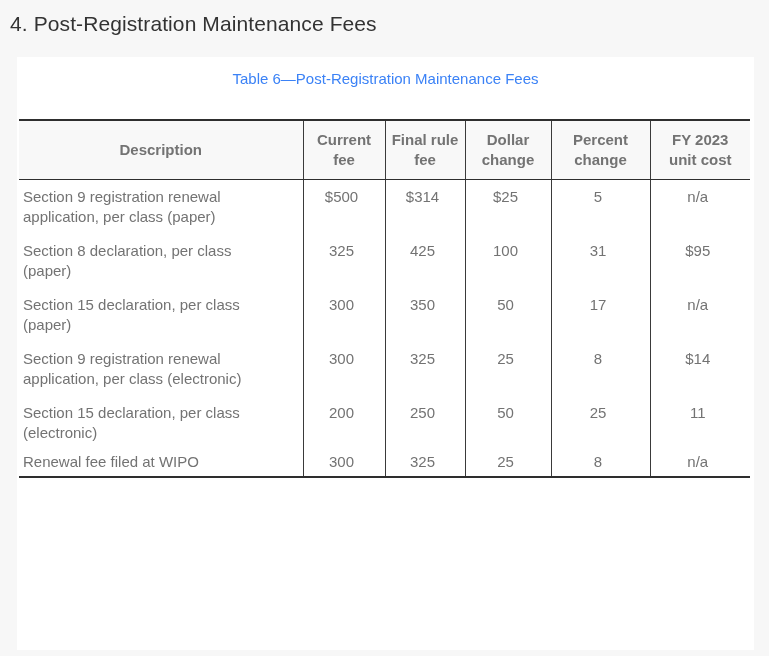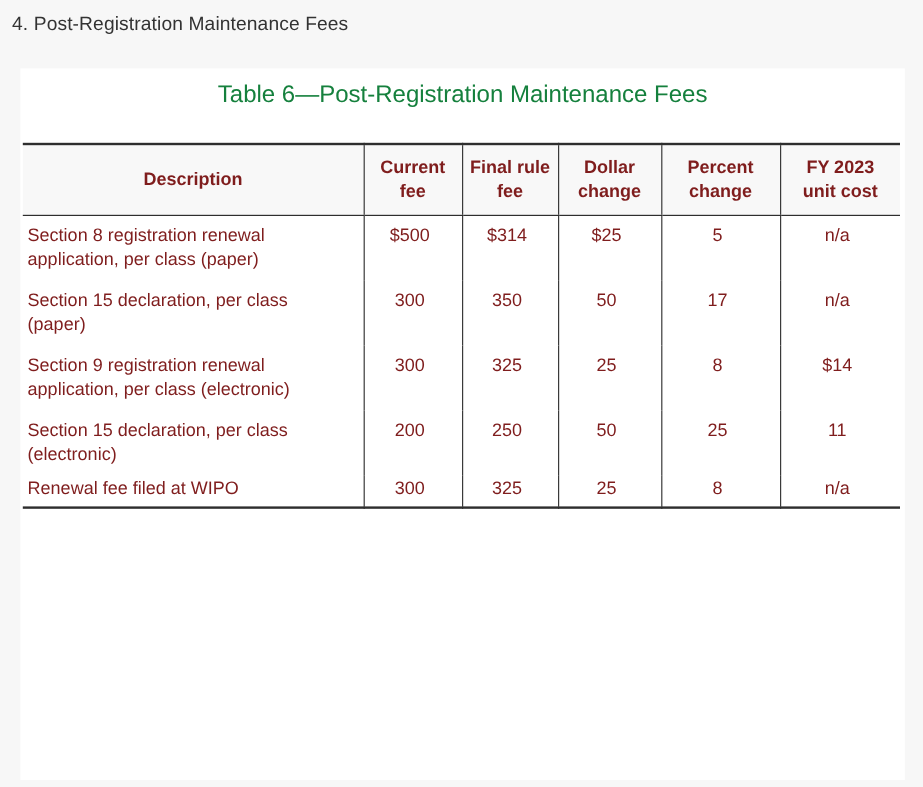--- a/index.html
+++ b/index.html
@@ -11,49 +11,49 @@
     position: relative;
     width: 769px;
     height: 656px;
     background: #f7f7f7;
     overflow: hidden;
   }
   .section-heading {
     position: absolute;
     left: 10px;
     top: 12px;
-    font-size: 16px;
+    font-size: 21px;
     color: #333;
     letter-spacing: 0.1px;
   }
   .card {
     position: absolute;
     left: 17px;
     top: 57px;
     width: 737px;
     height: 593px;
     background: #ffffff;
   }
   .table-title {
     padding-top: 12px;
     text-align: center;
-    font-size: 20px;
-    color: #15803d;
+    font-size: 15px;
+    color: #3b82f6;
     line-height: 20px;
   }
   table.fees {
     border-collapse: collapse;
     table-layout: fixed;
     width: 731px;
     margin-left: 2px;
     margin-top: 30px;
     border-top: 2px solid #2e2e2e;
     border-bottom: 2px solid #2e2e2e;
     font-size: 15px;
-    color: #7f1d1d;
+    color: #737373;
   }
   col.c-desc    { width: 284px; }
   col.c-current { width: 82px; }
   col.c-final   { width: 80px; }
   col.c-dollar  { width: 86px; }
   col.c-percent { width: 99px; }
   col.c-fy      { width: 100px; }
   thead th {
     background: #f8f8f8;
     border-bottom: 1px solid #2e2e2e;
@@ -99,26 +99,34 @@
             <th>Description</th>
             <th>Current fee</th>
             <th>Final rule fee</th>
             <th>Dollar change</th>
             <th>Percent change</th>
             <th>FY 2023 unit cost</th>
           </tr>
       </thead>
       <tbody id="table-body">
           <tr>
-            <td class="desc">Section 8 registration renewal application, per class (paper)</td>
+            <td class="desc">Section 9 registration renewal application, per class (paper)</td>
             <td>$500</td>
             <td>$314</td>
             <td>$25</td>
             <td>5</td>
             <td>n/a</td>
+          </tr>
+          <tr>
+            <td class="desc">Section 8 declaration, per class (paper)</td>
+            <td>325</td>
+            <td>425</td>
+            <td>100</td>
+            <td>31</td>
+            <td>$95</td>
           </tr>
           <tr>
             <td class="desc">Section 15 declaration, per class (paper)</td>
             <td>300</td>
             <td>350</td>
             <td>50</td>
             <td>17</td>
             <td>n/a</td>
           </tr>
           <tr>

